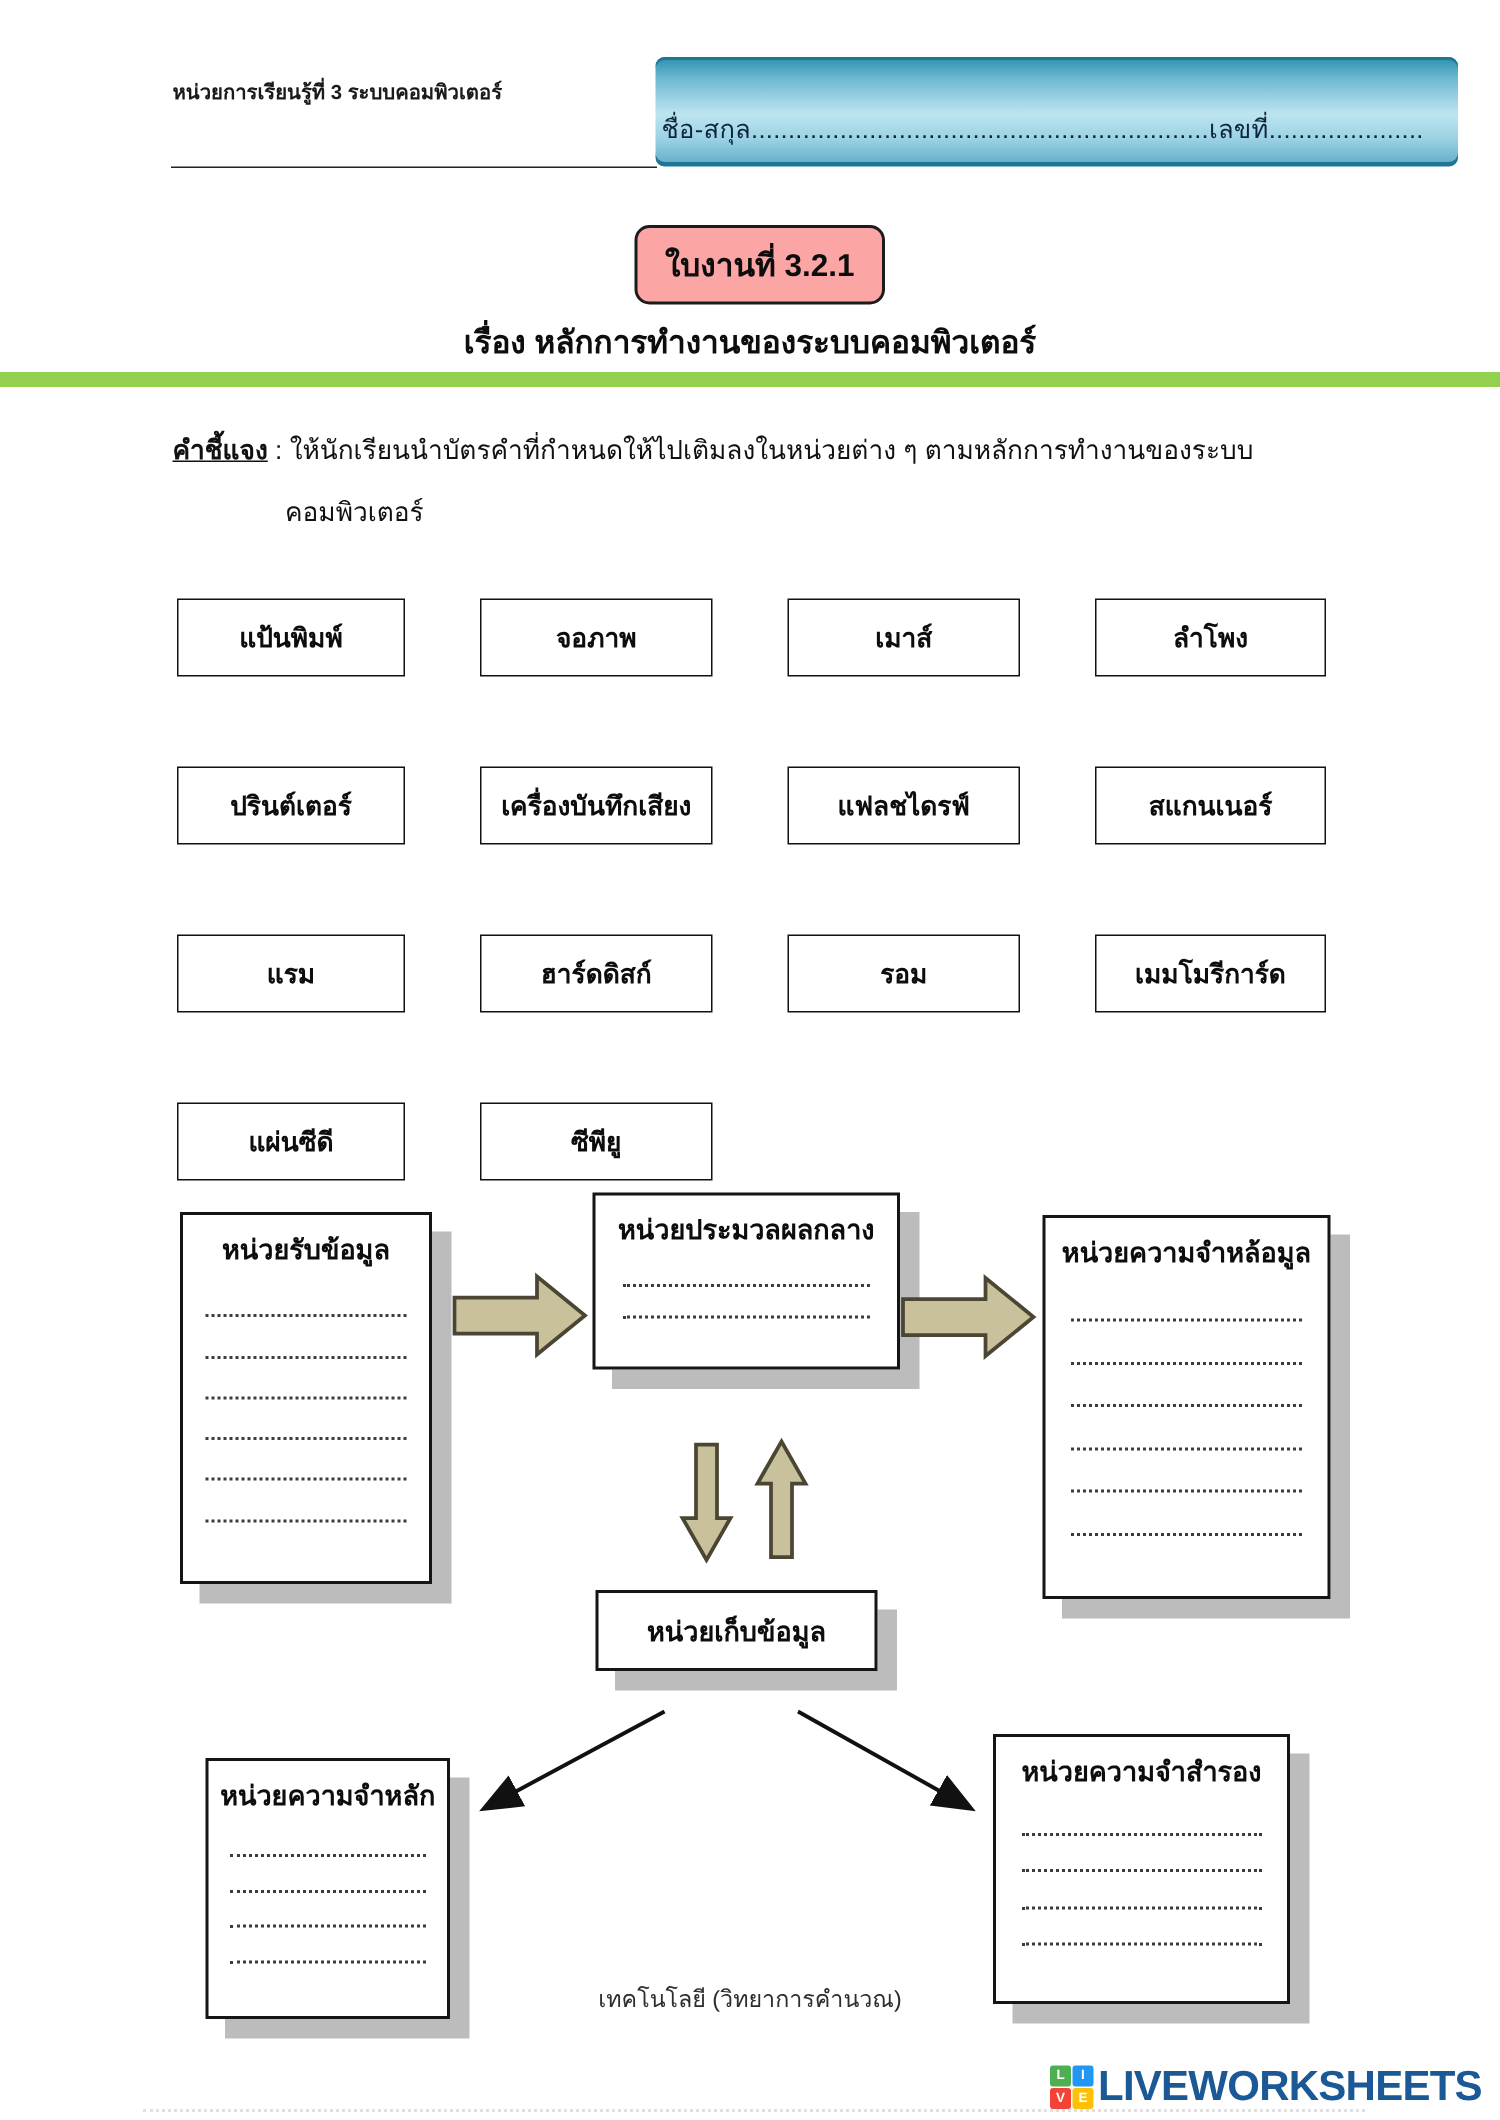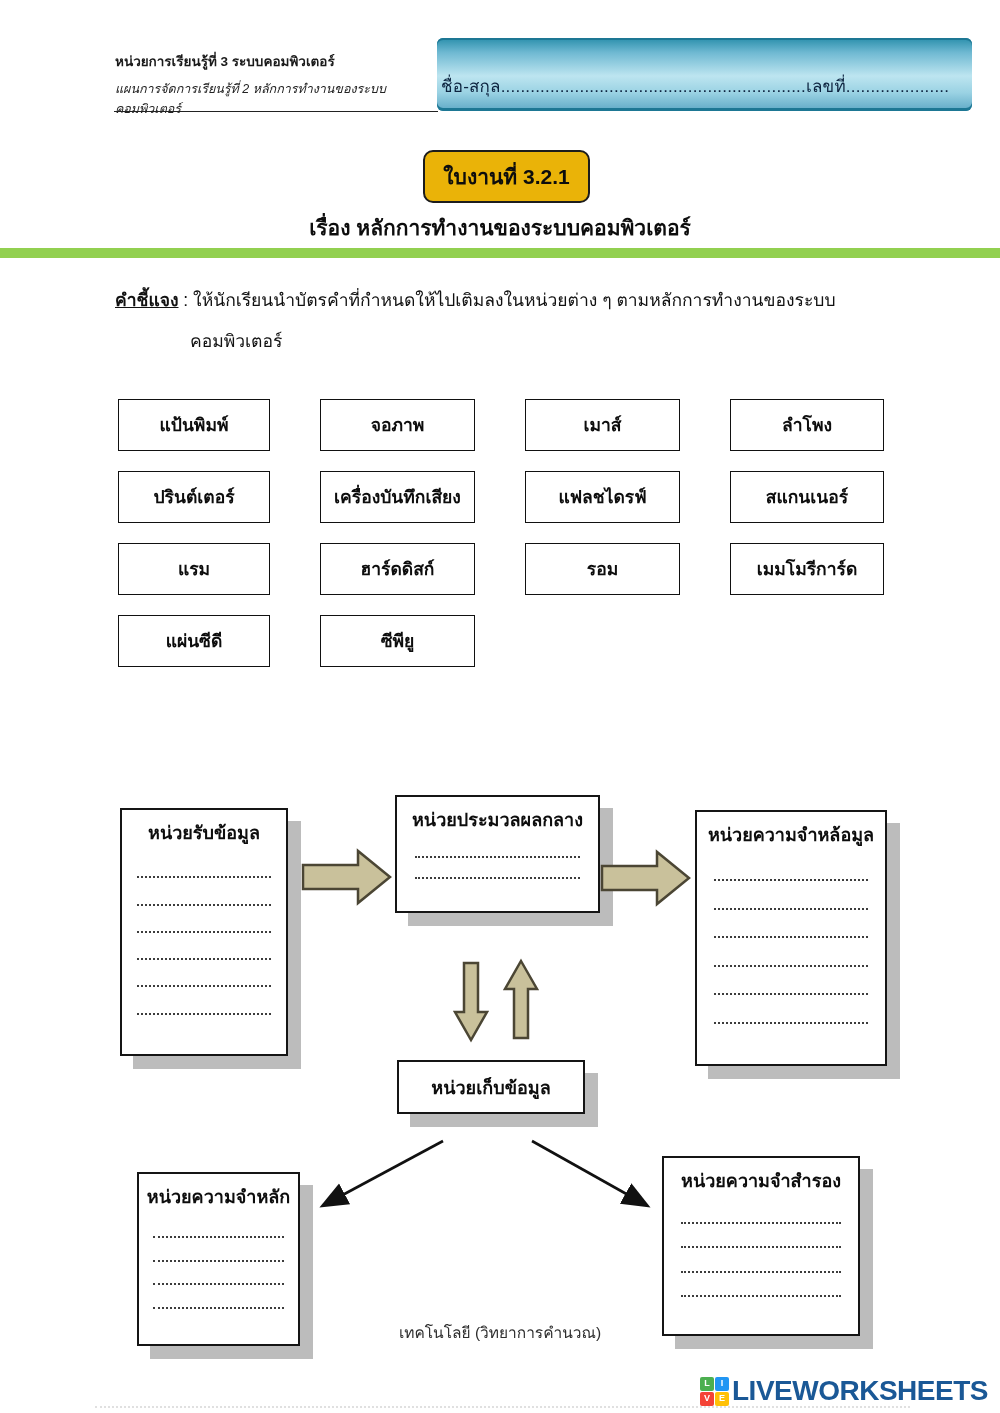--- a/index.html
+++ b/index.html
@@ -15,36 +15,36 @@
   .name-box{
     position:absolute;left:437px;top:38px;width:535px;height:73px;border-radius:6px;
     background:linear-gradient(180deg,#2b8fac 0%,#6fb9d2 20%,#bde5f0 52%,#9ad2e3 75%,#5fa9c6 100%);
     box-shadow:inset 0 2px 0 #1d7794, inset 0 -3px 0 #1d7794;
     display:flex;align-items:flex-end;padding:0 4px 12px;box-sizing:border-box;
     font-size:17px;color:#0d2440;letter-spacing:.2px;
   }
   
   .badge{
     position:absolute;left:423px;top:150px;width:163px;height:49px;
-    background:#eab308;border:2.5px solid #1c1c1c;border-radius:10px;
+    background:#fca5a5;border:2.5px solid #1c1c1c;border-radius:10px;
     display:flex;align-items:center;justify-content:center;
     font-size:21px;font-weight:bold;color:#0d0d0d;
   }
   .page-title{position:absolute;left:0;top:211px;width:1000px;text-align:center;
     font-size:21px;font-weight:bold;color:#0d0d0d;}
   .accent-bar{position:absolute;left:0;top:248px;width:1000px;height:10px;background:#92d050;}
   
   .instructions{position:absolute;left:115px;top:288px;width:790px;font-size:17.5px;line-height:1.45;}
   .instr-label{font-weight:bold;text-decoration:underline;}
   .instr-line2{margin-top:16px;margin-left:75px;}
   
   .card-grid{
     position:absolute;left:118px;top:399px;width:766px;
     display:grid;grid-template-columns:152px 155px 155px 154px;
-    justify-content:space-between;row-gap:20px;font-family:Liberation Mono, monospace;
+    justify-content:space-between;row-gap:60px;font-family:Liberation Mono, monospace;
   }
   .card{
     height:52px;border:1.8px solid #111;background:#fff;box-sizing:border-box;
     display:flex;align-items:center;justify-content:center;
     font-size:17.5px;font-weight:bold;color:#0d0d0d;
   }
   
   .dbox{
     position:absolute;background:#fff;border:2px solid #151515;
     box-shadow:13px 13px 0 #bcbcbc;box-sizing:border-box;
@@ -75,21 +75,20 @@
   .logo-tiles{display:grid;grid-template-columns:14px 14px;grid-auto-rows:14px;gap:1px;}
   .logo-tile{border-radius:2px;display:flex;align-items:center;justify-content:center;
     color:#fff;font-size:9px;font-weight:bold;line-height:1;}
   .logo-wordmark{font-size:28px;font-weight:800;color:#1a5896;letter-spacing:-.5px;}
 </style>
 </head>
 <body>
 
 <div class="header-left">
   <div class="unit-line">หน่วยการเรียนรู้ที่ 3 ระบบคอมพิวเตอร์</div>
-  <div class="plan-line">แผนการจัดการเรียนรู้ที่ 2 หลักการทำงานของระบบคอมพิวเตอร์</div>
 </div>
 <div class="header-rule"></div>
 <div class="name-box">
   <span>ชื่อ-สกุล..............................................................เลขที่.....................</span>
 </div>
 
 <div class="badge">ใบงานที่ 3.2.1</div>
 <div class="page-title">เรื่อง หลักการทำงานของระบบคอมพิวเตอร์</div>
 <div class="accent-bar"></div>
 

